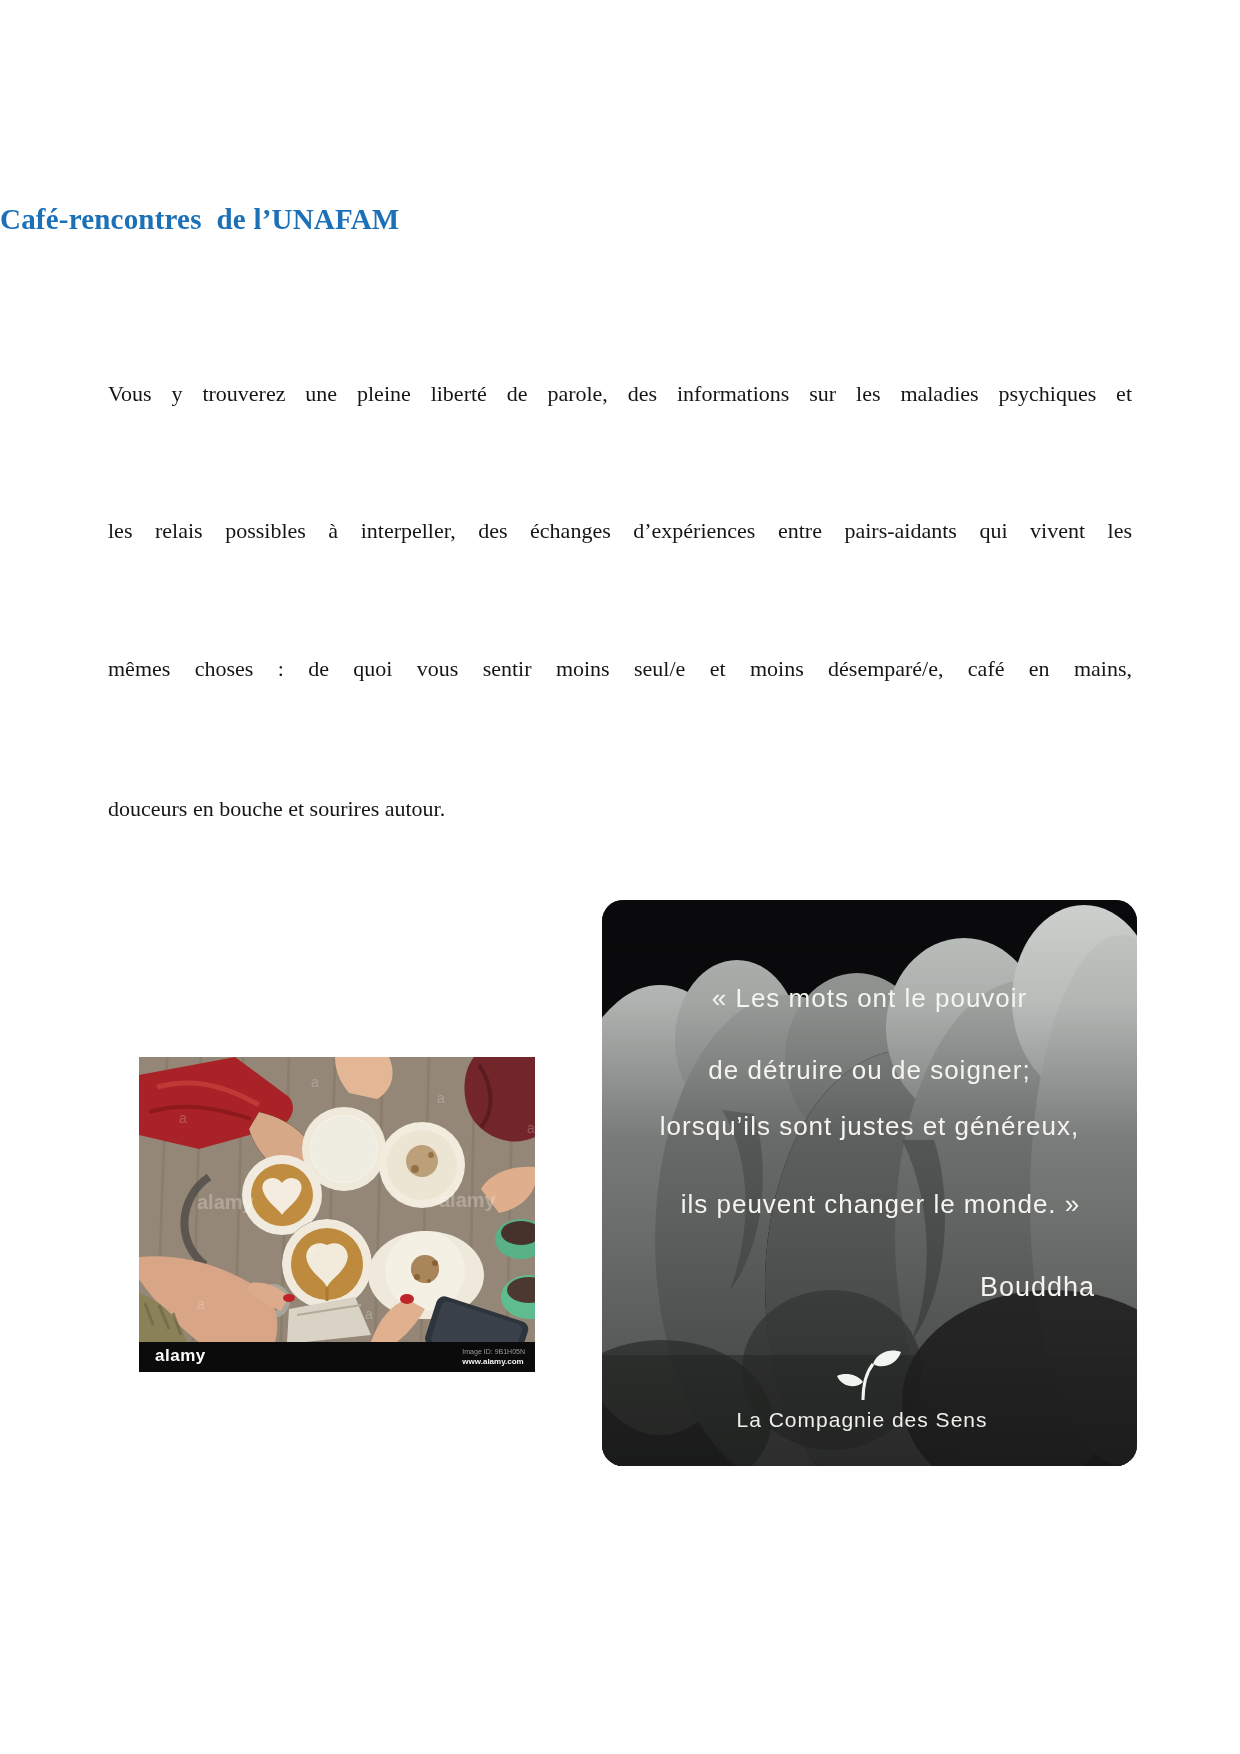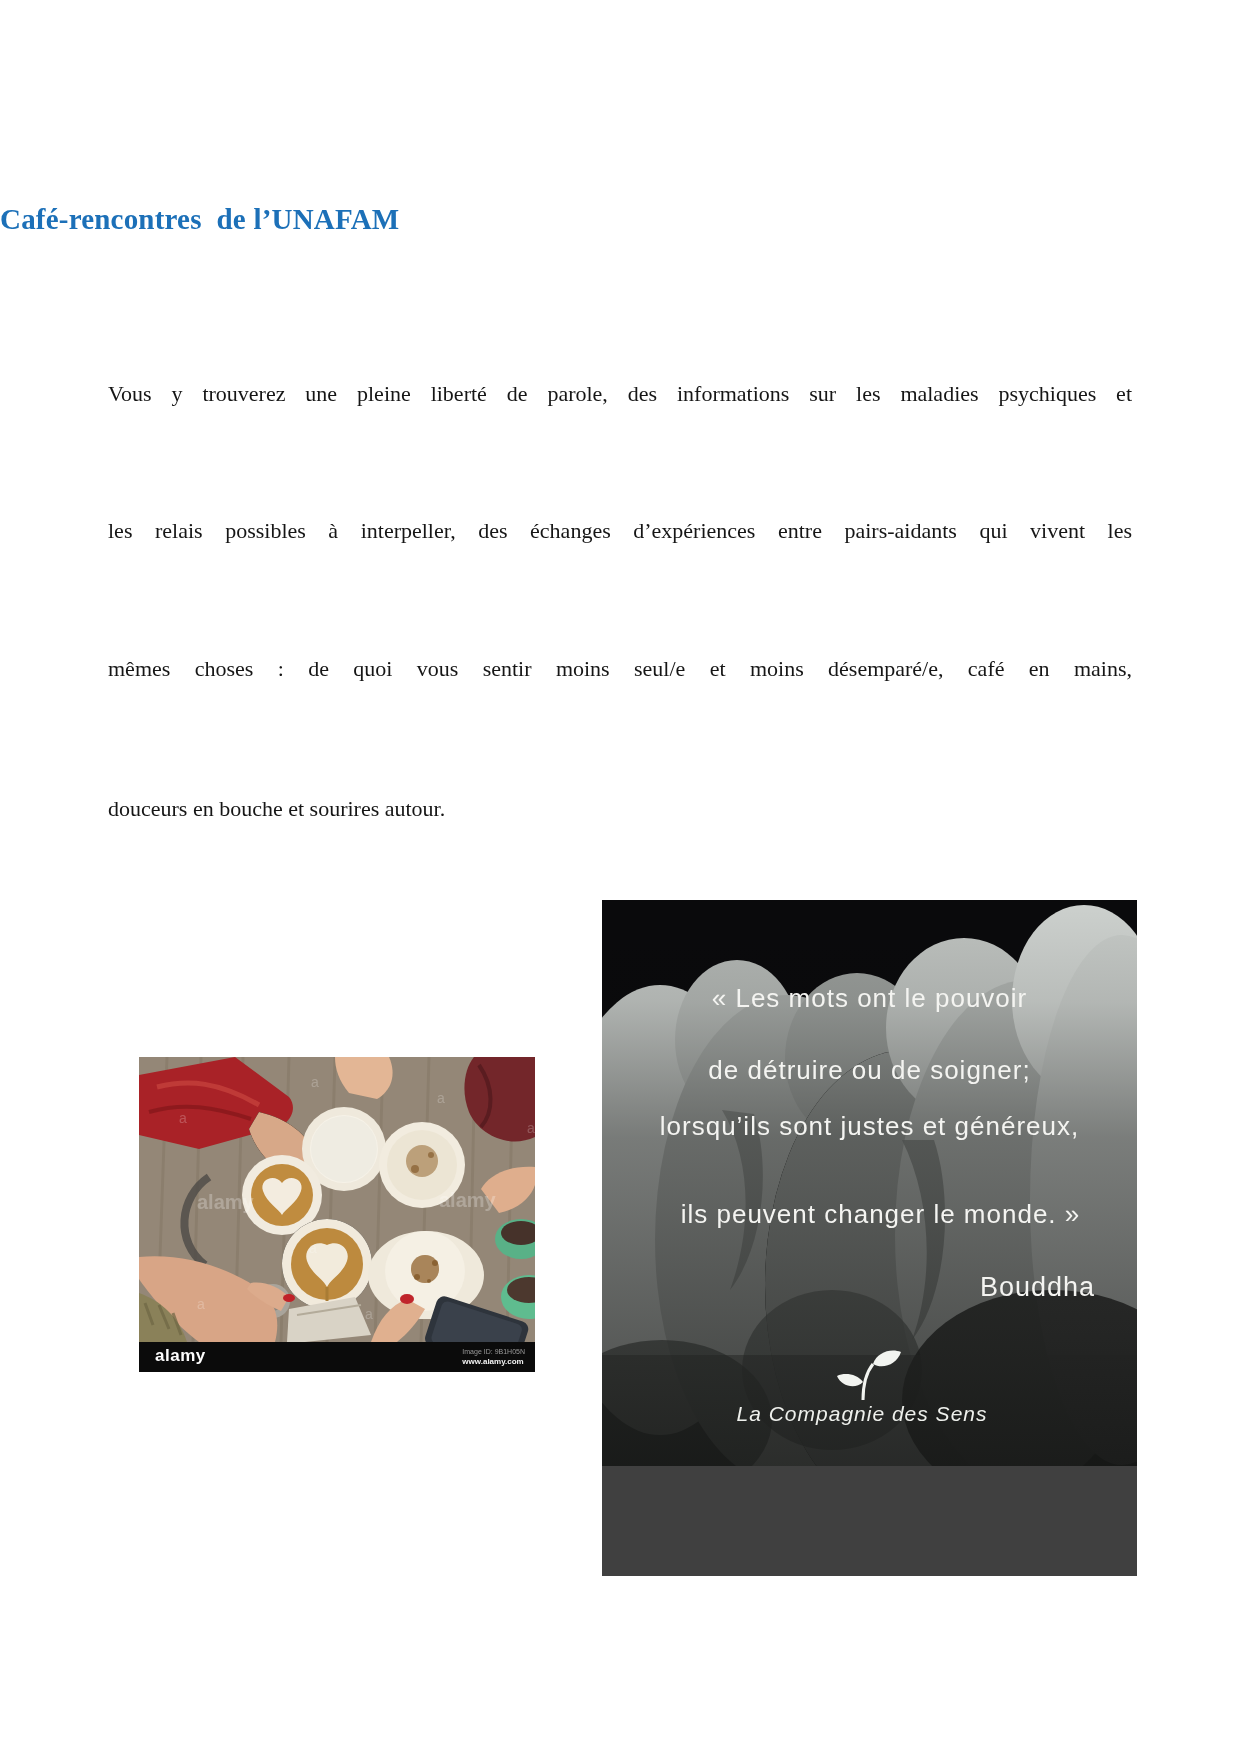--- a/index.html
+++ b/index.html
@@ -37,52 +37,52 @@
   .alamy-logo {
     position: absolute; left: 16px; top: 4px; font-size: 17px; font-weight: bold;
     letter-spacing: 0.5px; color: #fdfdfd;
   }
   .alamy-meta { position: absolute; right: 10px; top: 5px; line-height: 10px; }
   .alamy-id { font-size: 7px; color: #9a9a9a; display: block; }
   .alamy-url { font-size: 8px; font-weight: bold; color: #f2f2f2; display: block; }
 
   
   .quote-figure {
-    position: absolute; left: 602px; top: 900px; width: 535px; height: 676px;
-    background: #404040; overflow: hidden;
+    position: absolute; left: 602px; top: 900px; width: 535px; height: 566px;
+    background: #404040; overflow: hidden; border-radius: 21px;
   }
   .quote-overlay {
     position: absolute; left: 0; top: 0; width: 535px; height: 566px;
     background: linear-gradient(180deg,
       rgba(5,5,6,0.00) 0%,
       rgba(8,9,8,0.10) 18%,
       rgba(18,19,18,0.42) 42%,
       rgba(14,15,14,0.58) 78%,
       rgba(10,11,10,0.68) 100%);
   }
   .qline {
     position: absolute; left: 0; width: 535px; text-align: center;
     font-family: "Liberation Sans", "DejaVu Sans", sans-serif; font-weight: 300;
     font-size: 26px; letter-spacing: 1px; color: #f4f4f1;
   }
   .ql-0 { top: 83px; }
   .ql-1 { top: 155px; }
   .ql-2 { top: 211px; }
-  .ql-3 { top: 299px; padding-left: 22px; }
+  .ql-3 { top: 289px; padding-left: 22px; }
   .quote-author {
     position: absolute; top: 372px; right: 42px;
     font-family: Liberation Sans, sans-serif; font-weight: 300;
     font-size: 27px; letter-spacing: 1px; color: #f4f4f1;
   }
   .brand-block { position: absolute; left: 0; top: 448px; width: 520px; text-align: center; }
   .sprout { display: block; margin: 0 auto; }
   .brand-name {
-    margin-top: 2px;
+    margin-top: 8px;
     font-family: "Liberation Sans", "DejaVu Sans", sans-serif; font-weight: 300;
-    font-size: 21px; letter-spacing: 1px; color: #eef0ec; font-style: italic;
+    font-size: 21px; letter-spacing: 1px; color: #eef0ec;
   }
 </style>
 </head>
 <body>
 
 <div class="doc-title">Café-rencontres  de l’UNAFAM</div>
 
 <div class="pline just pl-0">Vous y trouverez une pleine liberté de parole, des informations sur les maladies psychiques et</div>
 <div class="pline just pl-1">les relais possibles à interpeller, des échanges d’expériences entre pairs-aidants qui vivent les</div>
 <div class="pline just pl-2">mêmes choses : de quoi vous sentir moins seul/e et moins désemparé/e, café en mains,</div>

